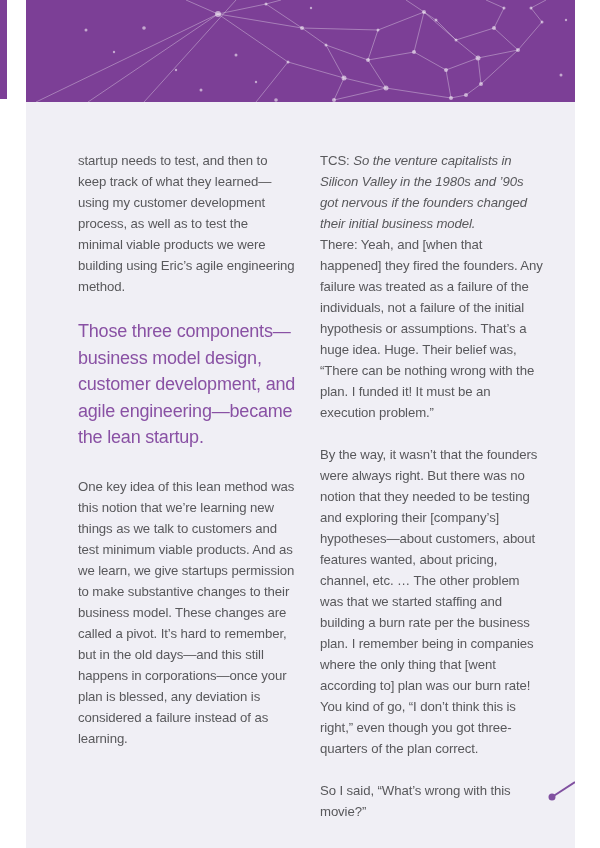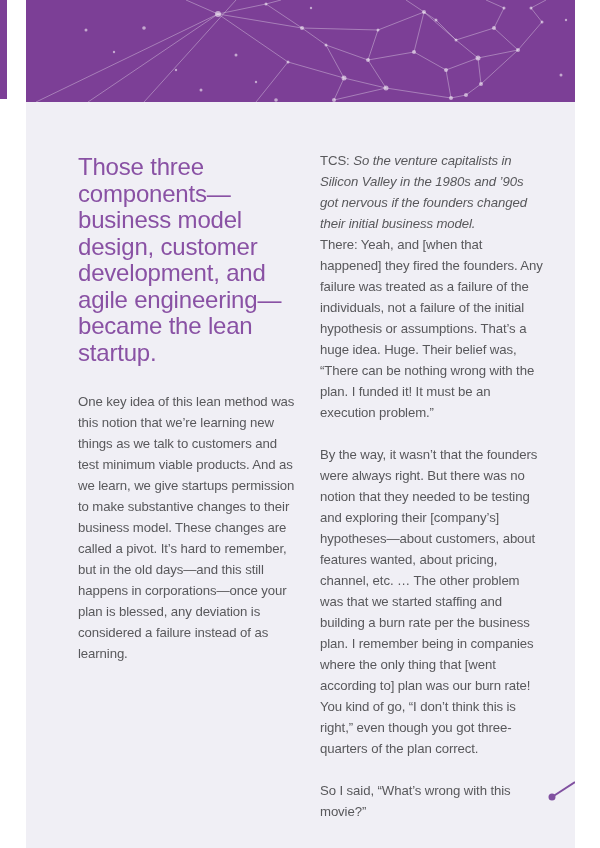--- a/index.html
+++ b/index.html
@@ -49,21 +49,21 @@
     font-size: 13.2px;
     line-height: 21px;
     letter-spacing: -0.1px;
     color: var(--body_text, #58585b);
   }
   p.body strong { font-weight: normal; color: var(--body_text, #58585b); }
   p.body em { font-style: italic; }
   p.tcs-para { margin-bottom: 0; }
   .pull-quote {
     margin: 4px 0 25px 0;
-    font-size: 24px;
+    font-size: 18px;
     line-height: 26.5px;
     letter-spacing: -0.2px;
     color: var(--quote_purple, #8951a4);
   }
   .corner-line {
     position: absolute;
     right: 0;
     top: 772px;
     width: 50px;
     height: 32px;
@@ -158,20 +158,21 @@
         <circle cx="230" cy="82" r="1.2"></circle>
         <circle cx="175" cy="90" r="1.5"></circle>
         <circle cx="250" cy="100" r="1.8"></circle>
         <circle cx="285" cy="8" r="1.2"></circle>
         <circle cx="535" cy="75" r="1.5"></circle>
         <circle cx="540" cy="20" r="1.2"></circle>
       </svg>
     </div>
 
     <div class="col col-left">
+      <p class="body">startup needs to test, and then to keep track of what they learned—using my customer development process, as well as to test the minimal viable products we were building using Eric’s agile engineering method.</p>
       <p class="pull-quote">Those three components—business model design, customer development, and agile engineering—became the lean startup.</p>
       <p class="body">One key idea of this lean method was this notion that we’re learning new things as we talk to customers and test minimum viable products. And as we learn, we give startups permission to make substantive changes to their business model. These changes are called a pivot. It’s hard to remember, but in the old days—and this still happens in corporations—once your plan is blessed, any deviation is considered a failure instead of as learning.</p>
     </div>
 
     <div class="col col-right">
       <p class="body tcs-para">
         <strong>TCS:</strong>
         <em>So the venture capitalists in Silicon Valley in the 1980s and ’90s got nervous if the founders changed their initial business model.</em>
       </p>
       <p class="body">

